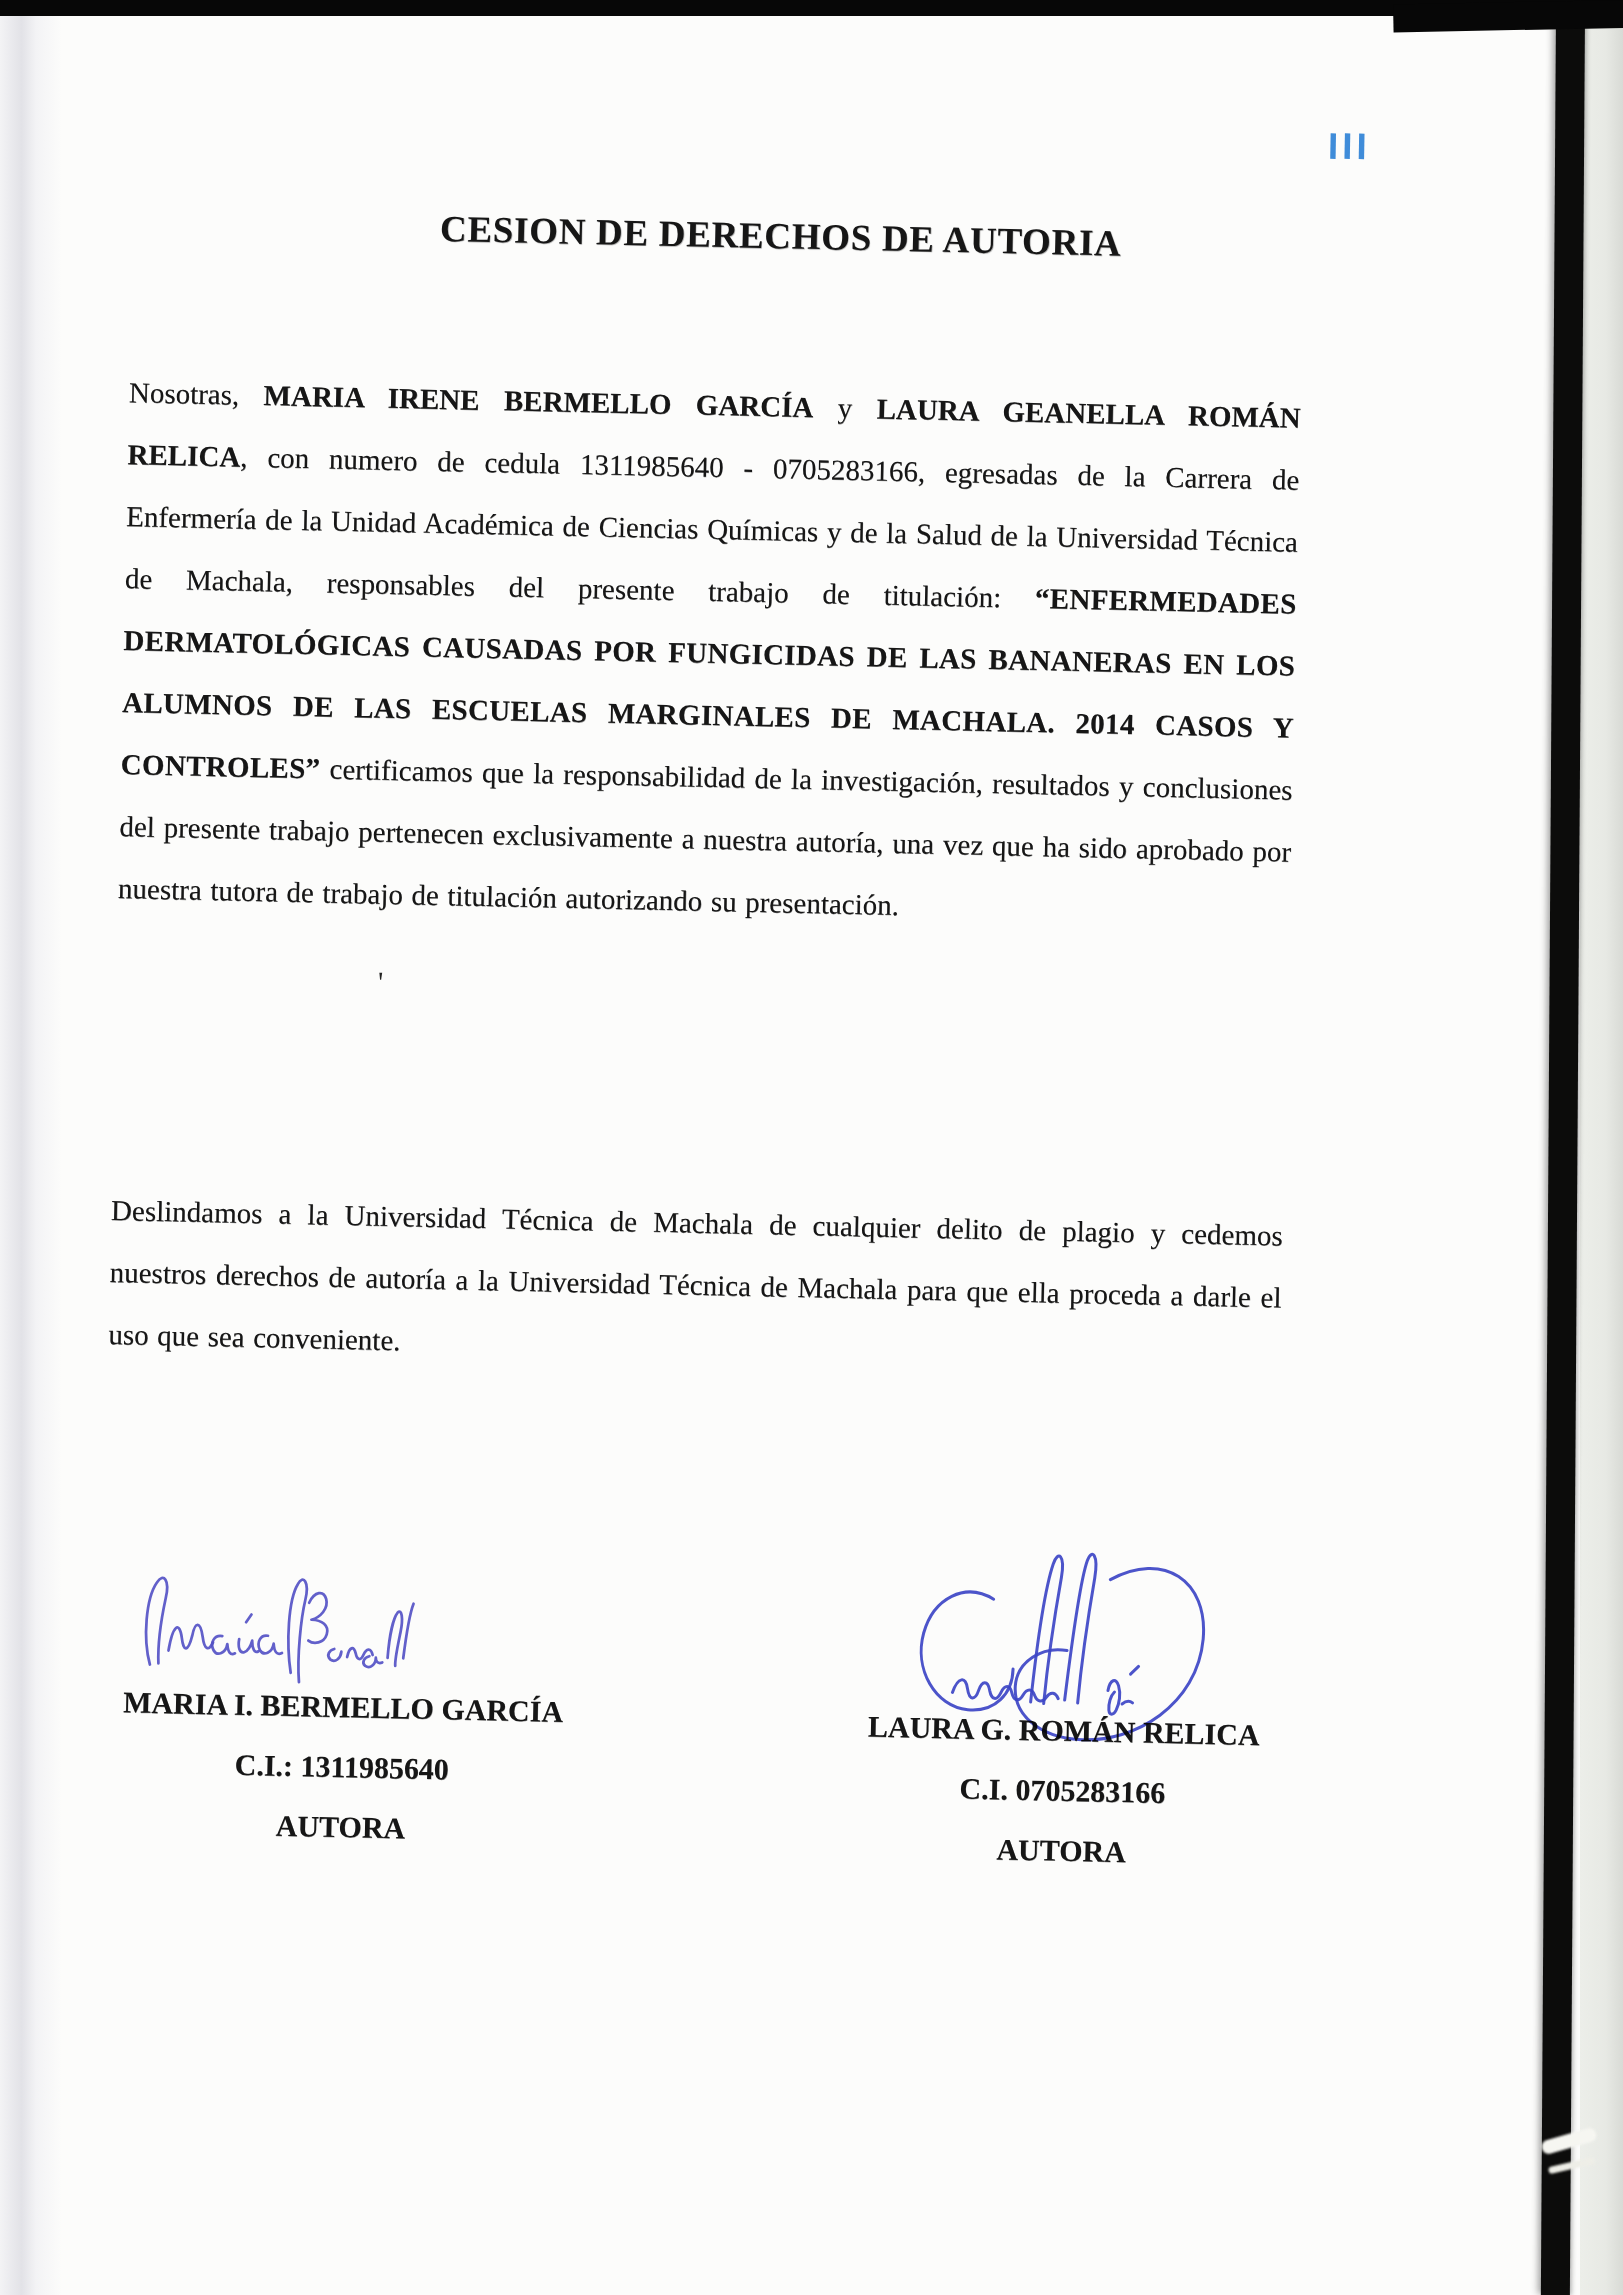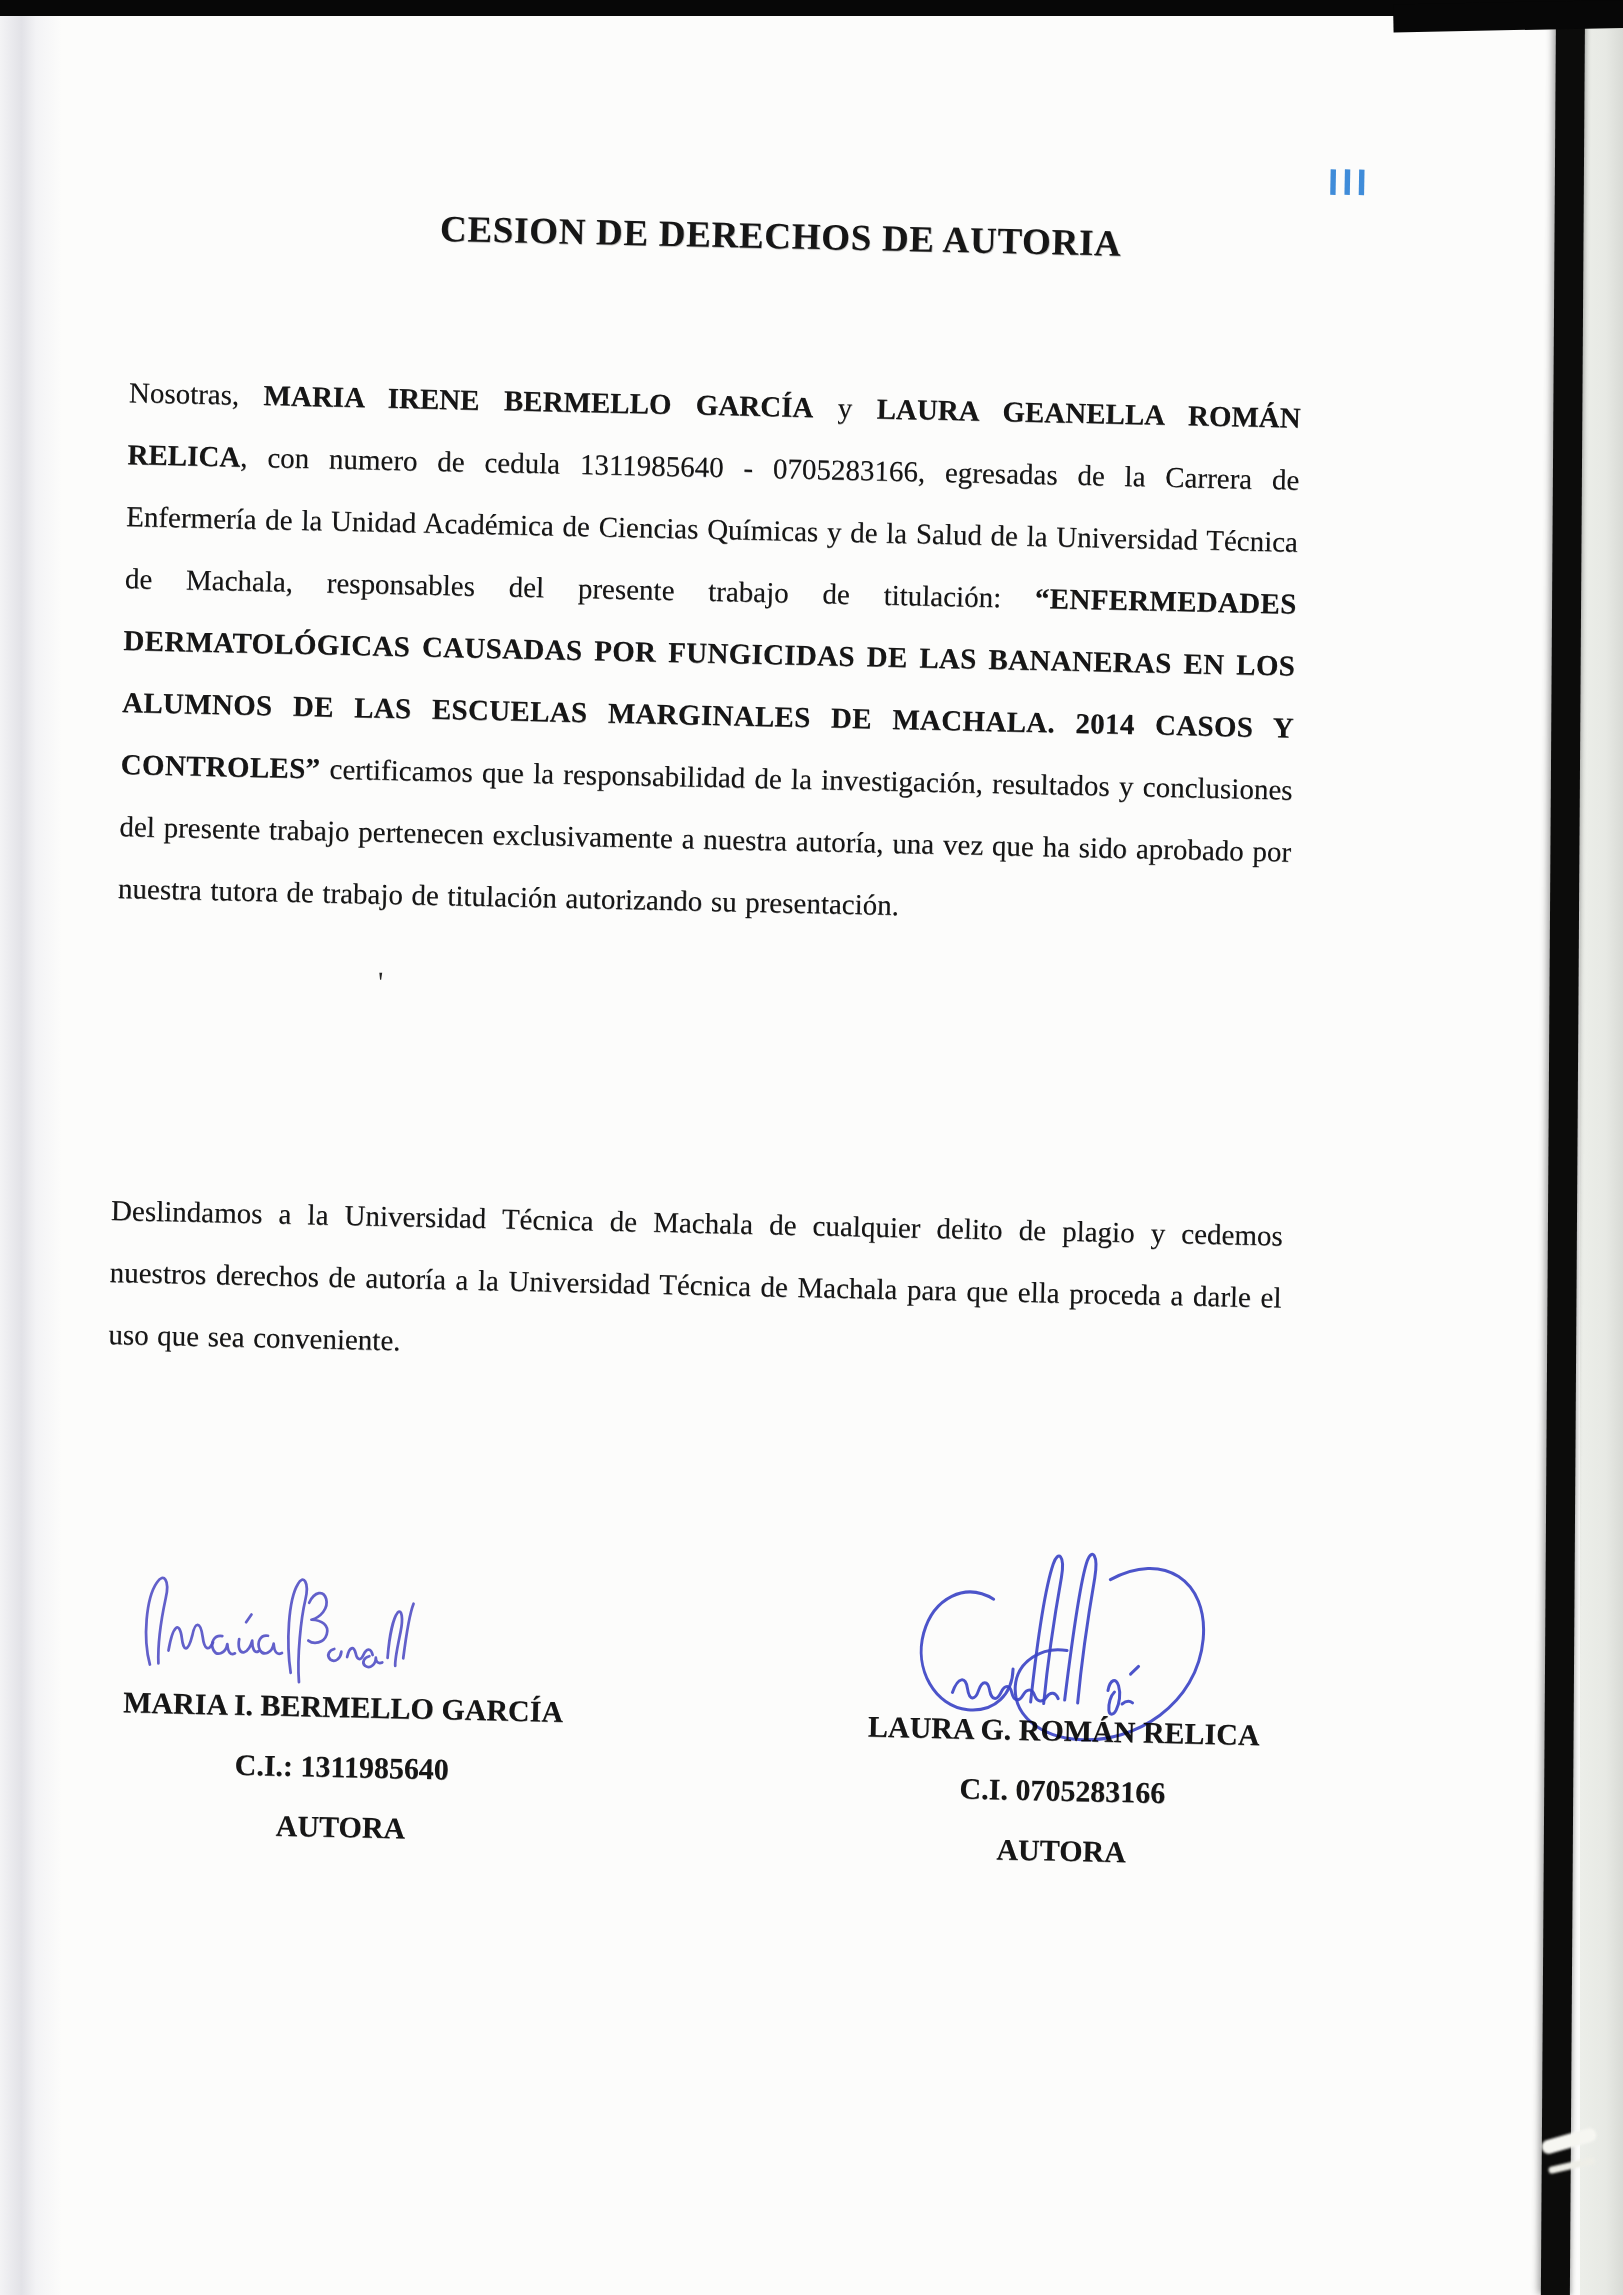--- a/index.html
+++ b/index.html
@@ -47,21 +47,21 @@
     position: absolute; left: 1548px; top: 2162px; width: 47px; height: 6.5px;
     background: #eeeee7; transform: rotate(-13deg); filter: blur(1.3px);
     border-radius: 3.9px; z-index: 5;
   }
 
   
   .page-number {
     position: absolute; left: 1328px; top: 126px;
     font-family: "Liberation Sans", "DejaVu Sans", sans-serif;
     font-weight: bold; font-size: 37px; letter-spacing: 3.9px;
-    color: #3f8cd9; transform: rotate(1deg); z-index: 2; margin-top: 36px;
+    color: #3f8cd9; transform: rotate(1deg); z-index: 2;
   }
 
   
   .content {
     position: absolute; left: 124px; top: 196px; width: 1187px; height: 1799px;
     transform: rotate(1.25deg); transform-origin: 0 0;
     color: #161616; z-index: 2;
   }
   .title {
     position: absolute; left: 275px; top: 5.2px; width: 765px; margin: 0;

